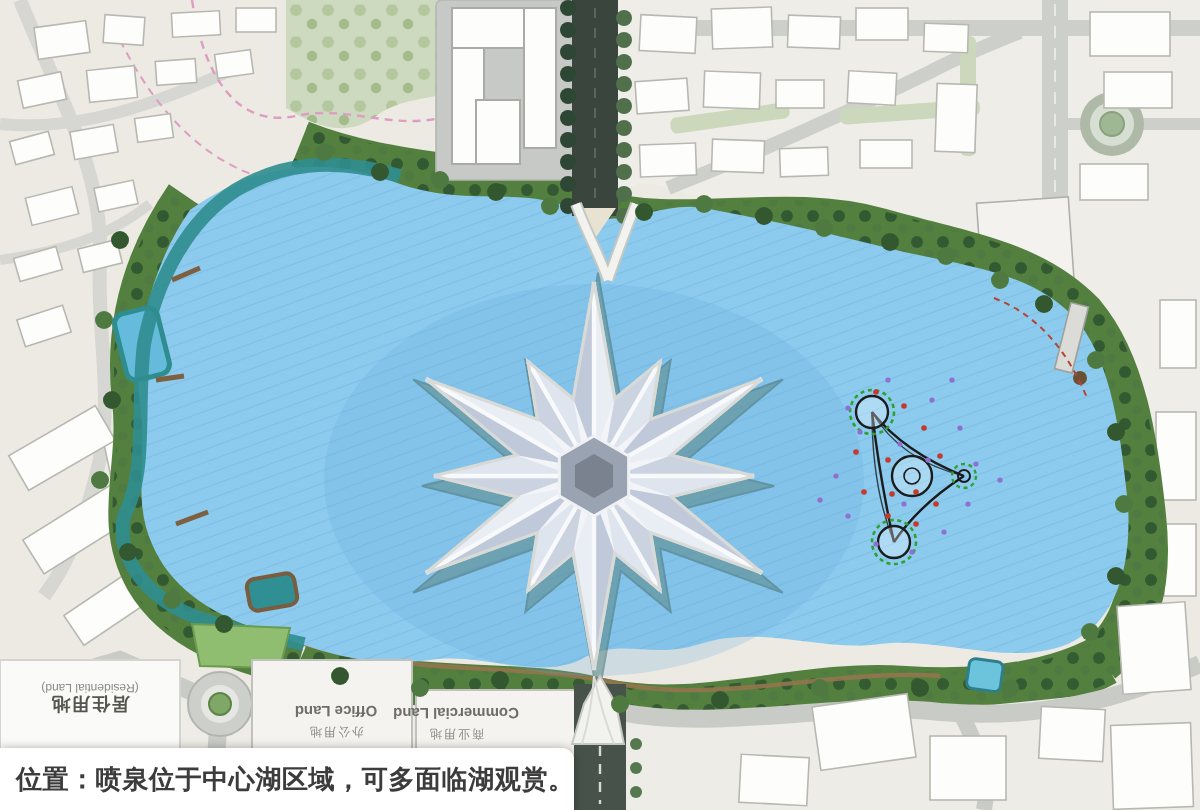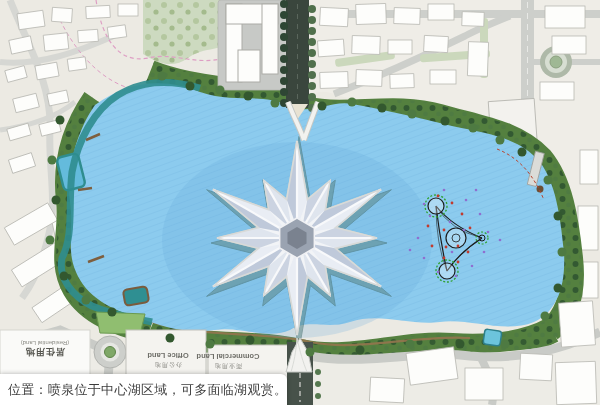--- a/index.html
+++ b/index.html
@@ -9,21 +9,21 @@
   .parcel-label{position:absolute;transform:rotate(180deg);text-align:center;
                 color:#6b6b66;line-height:1.25;pointer-events:none;}
   .parcel-label .zh-big{font-size:9px;font-weight:bold;color:#55554f;letter-spacing:1px;}
   .parcel-label .zh-sm{font-size:6px;color:#8a8a84;letter-spacing:1px;}
   .parcel-label .en-sm{font-size:6px;color:#8a8a84;}
   .parcel-label .en-big{font-size:7.5px;color:#6e6e68;font-weight:bold;}
   .caption-bar{position:absolute;left:0;top:374px;width:287px;height:34px;
                background:#ffffff;border-radius:0 6px 0 0;
                box-shadow:0 0 5px rgba(0,0,0,.3);display:flex;align-items:flex-start;
                padding:7px 0 0 8px;box-sizing:border-box;}
-  .caption-text{font-size:13px;font-weight:400;color:#3C3C3C;letter-spacing:.3px;white-space:nowrap;}
+  .caption-text{font-size:13px;font-weight:700;color:#3C3C3C;letter-spacing:.3px;white-space:nowrap;}
   .doodle{display:inline-block;width:12px;height:14px;margin-left:2px;vertical-align:-2px;
           background:
             radial-gradient(circle at 30% 30%, #7fb3e0 0 2px, transparent 2.5px),
             radial-gradient(circle at 70% 45%, #e6c84a 0 1.8px, transparent 2.3px),
             radial-gradient(circle at 45% 75%, #7fb3e0 0 1.6px, transparent 2px);}
 </style>
 </head>
 <body>
 
 <div class="stage">

